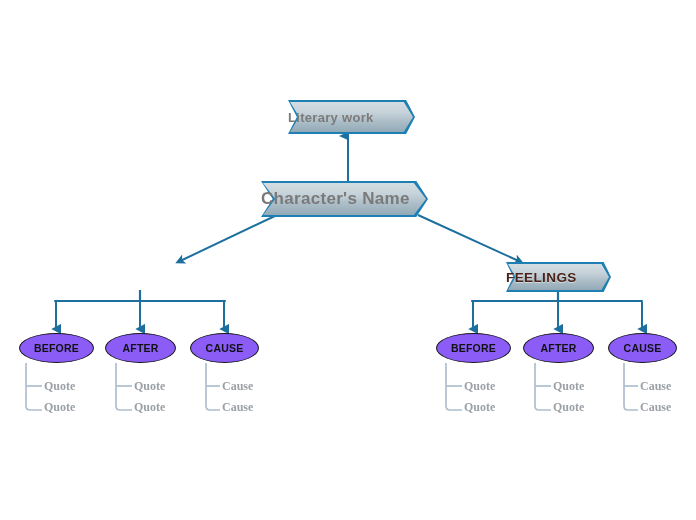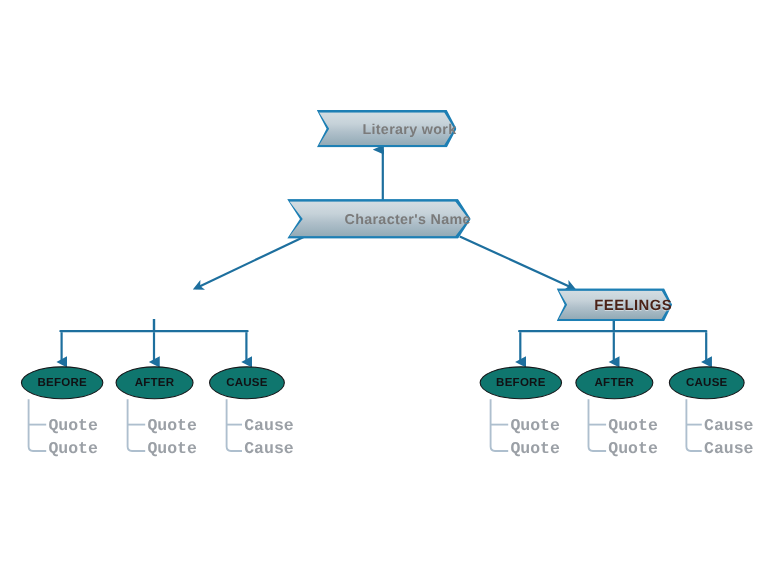--- a/index.html
+++ b/index.html
@@ -22,21 +22,21 @@
     width: 696px;
     height: 520px;
     pointer-events: none;
   }
 
   
   .hexnode {
     position: absolute;
     display: flex;
     align-items: center;
-    justify-content: flex-end;
+    justify-content: flex-start;
     box-sizing: border-box;
     background: linear-gradient(to bottom,
                 #cfd9df 0%,
                 #c2ced6 38%,
                 #aebec8 62%,
                 #8fa8b4 100%);
     border: 2px solid #1d7fb4;
     -webkit-clip-path: polygon(0% 0%, 7% 50%, 0% 100%, 93% 100%, 100% 50%, 93% 0%);
     clip-path: polygon(0% 0%, 7% 50%, 0% 100%, 93% 100%, 100% 50%, 93% 0%);
   }
@@ -71,57 +71,57 @@
   }
 
   
   .lbl-root {
     font-size: 13px;
     font-weight: bold;
     color: #7b7b7b;
     letter-spacing: 0.3px;
   }
   .lbl-char {
-    font-size: 13px;
+    font-size: 17px;
     font-weight: bold;
     color: #7a7a7a;
     letter-spacing: 0.3px;
   }
   .lbl-branch {
     font-size: 13.5px;
     font-weight: bold;
     color: #4a2218;
     letter-spacing: 0.4px;
     text-shadow: 0 1px 0 rgba(255,255,255,0.45);
   }
 
   
   .oval {
     position: absolute;
     box-sizing: border-box;
-    background: #0f766e;
+    background: #8b5cf6;
     border: 1.6px solid #17171a;
     border-radius: 50%;
     display: flex;
     align-items: center;
     justify-content: center;
   }
   .oval .ovlabel {
     font-size: 10.5px;
     font-weight: bold;
     color: #111114;
     letter-spacing: 0.2px;
     white-space: nowrap;
   }
 
   
   .leaf {
     position: absolute;
-    font-family: Liberation Mono, monospace;
-    font-size: 15px;
+    font-family: Liberation Serif, serif;
+    font-size: 12px;
     font-weight: bold;
     color: #9ba0a6;
     white-space: nowrap;
   }
 </style>
 </head>
 <body>
 
 <div id="canvas">
 

